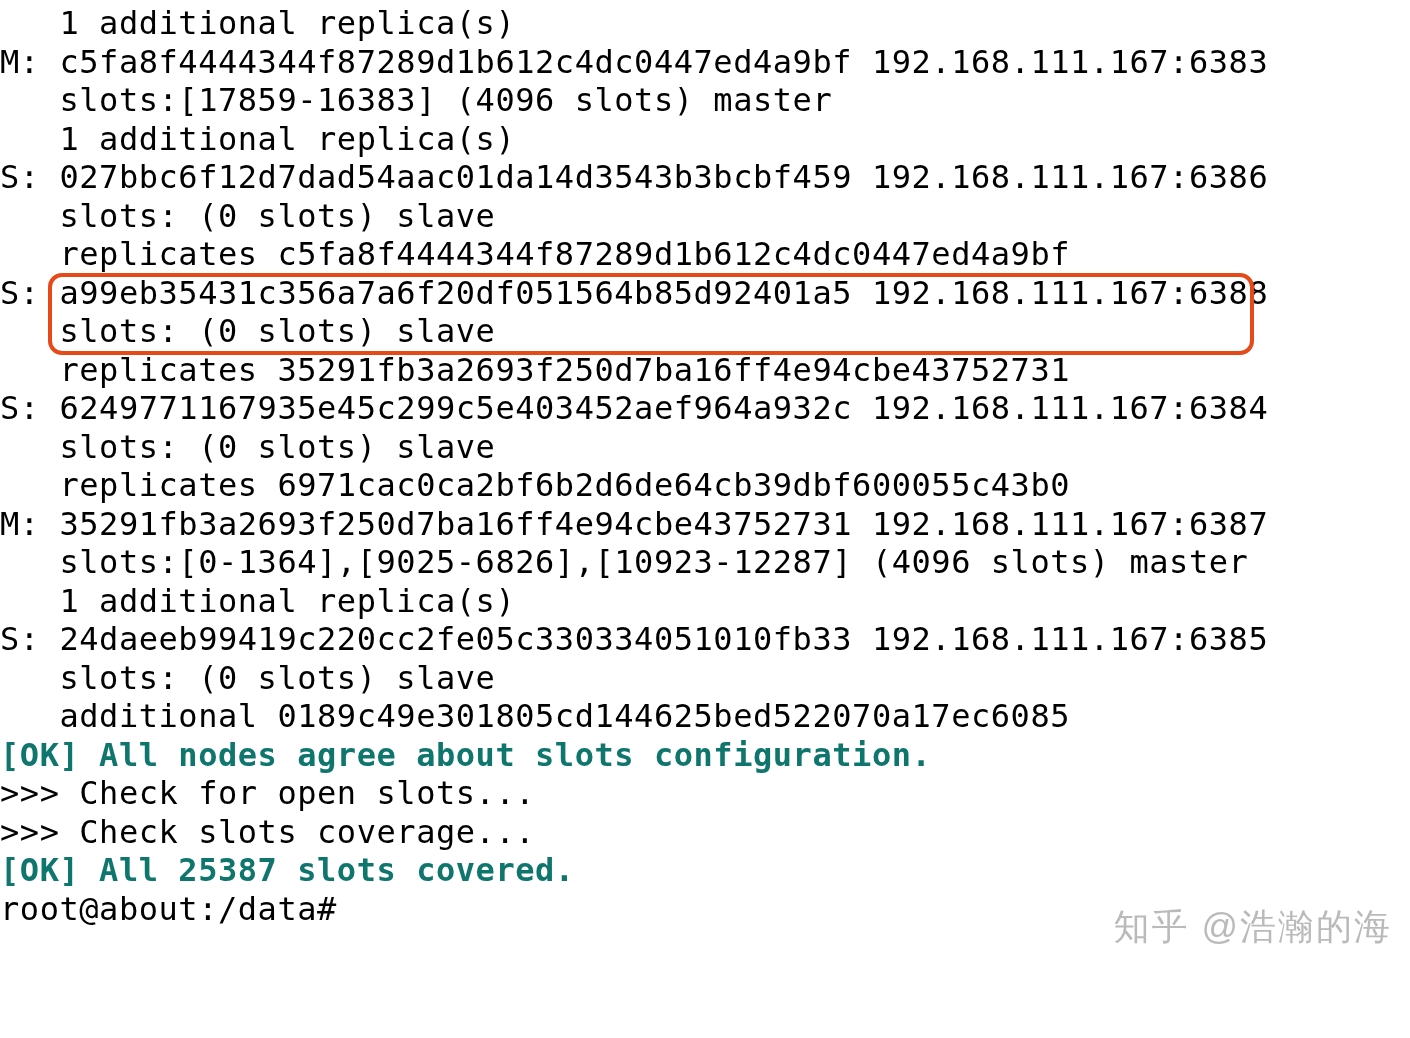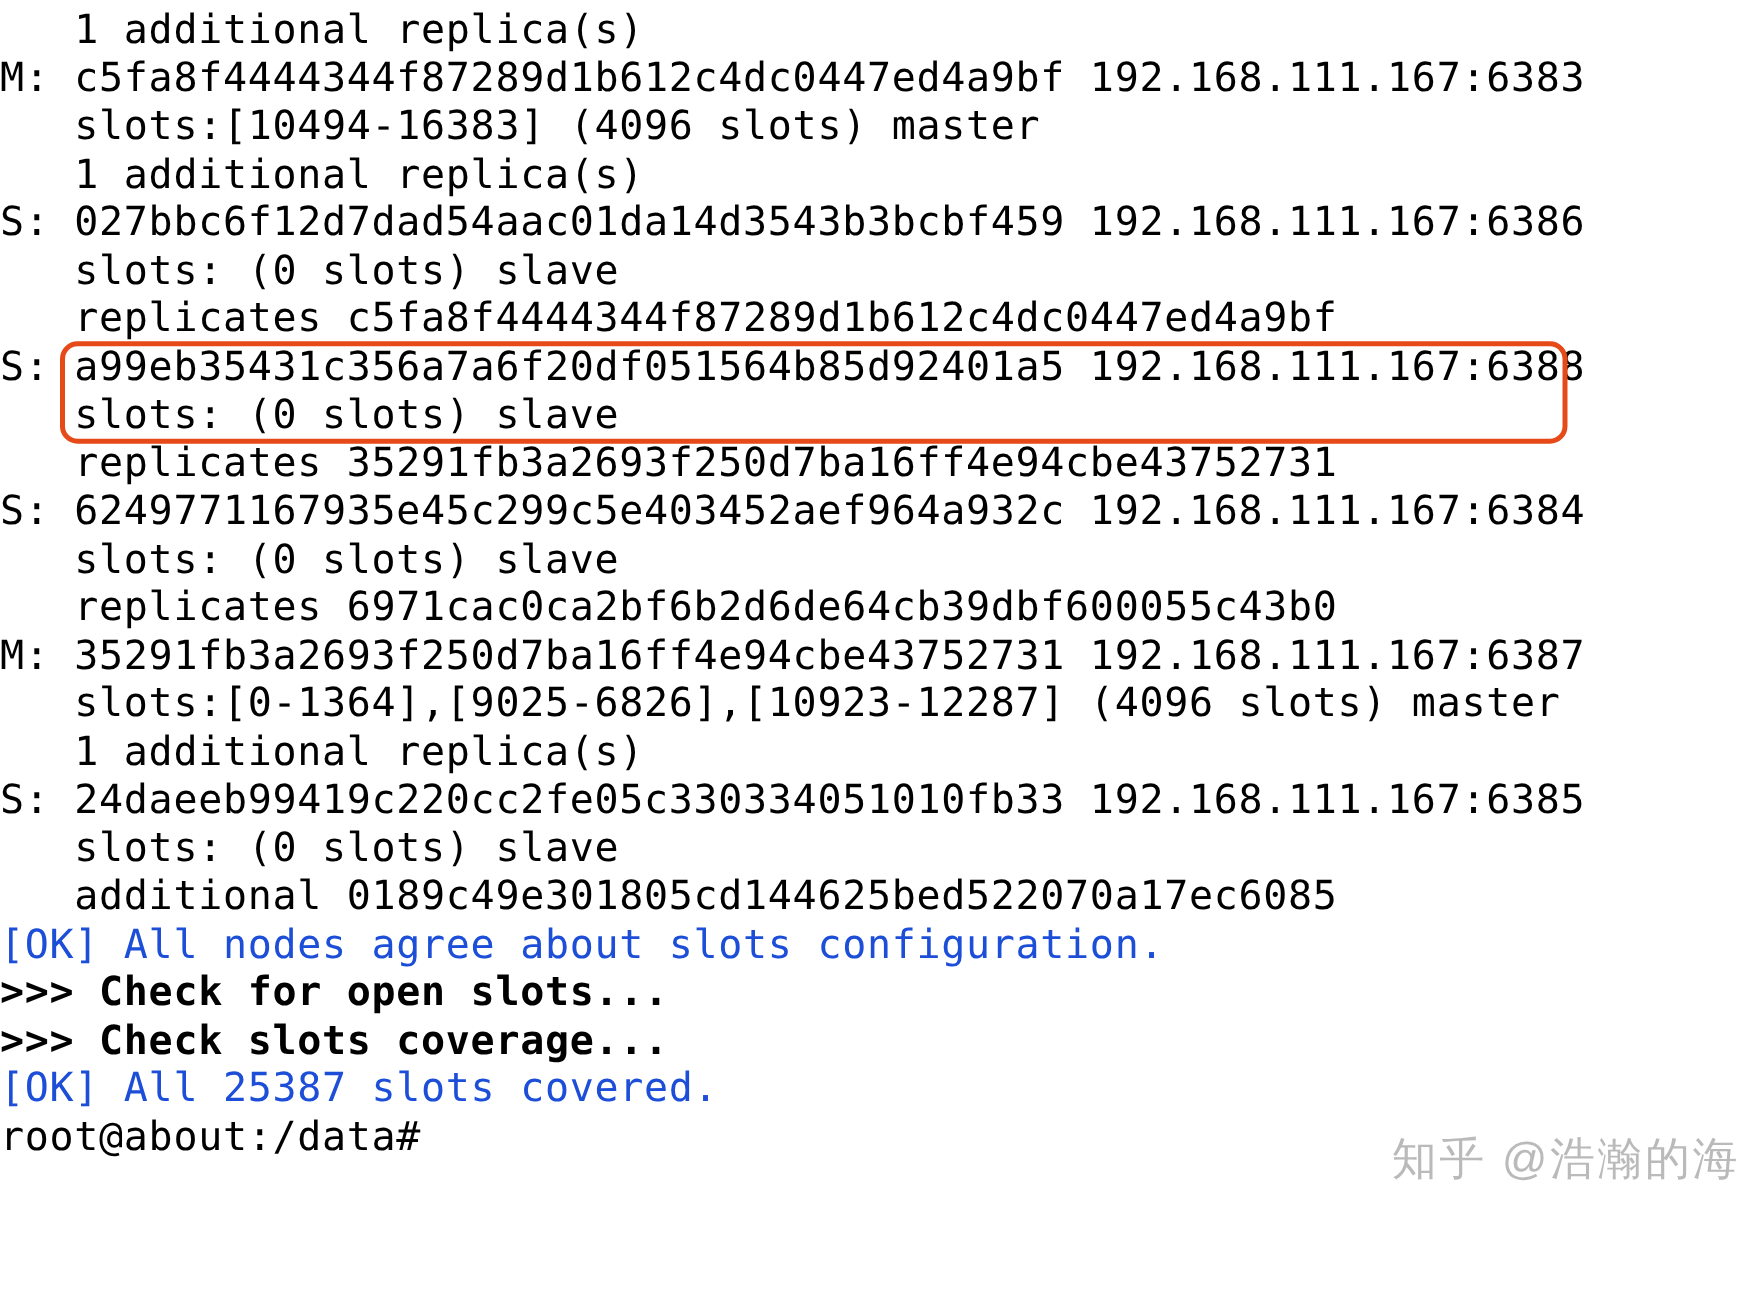--- a/index.html
+++ b/index.html
@@ -13,22 +13,22 @@
   .terminal {
     font-family: "DejaVu Sans Mono", "Liberation Mono", Consolas, Menlo, monospace;
     font-size: 32px;
     line-height: 38.5px;
     white-space: pre;
     color: #000000;
     letter-spacing: 0.55px;
     padding-top: 4px;
     position: relative;
   }
-  .bold { font-weight: 700; }
-  .green { color: #1d4ed8; font-weight: 400; }
+  .bold { font-weight: 400; }
+  .green { color: #0f766e; font-weight: 700; }
   .hlbox {
     position: absolute;
     border: 4px solid #e64a19;
     border-radius: 14px;
     pointer-events: none;
   }
   .watermark {
     position: absolute;
     right: 18px;
     bottom: 86px;
@@ -38,21 +38,21 @@
     font-weight: 500;
     letter-spacing: 2px;
     pointer-events: none;
   }
 </style>
 </head>
 <body>
 
 <div class="terminal"><span>   1 additional replica(s)</span>
 <span>M: c5fa8f4444344f87289d1b612c4dc0447ed4a9bf 192.168.111.167:6383</span>
-<span>   slots:[10494-16383] (4096 slots) master</span>
+<span>   slots:[17859-16383] (4096 slots) master</span>
 <span>   1 additional replica(s)</span>
 <span>S: 027bbc6f12d7dad54aac01da14d3543b3bcbf459 192.168.111.167:6386</span>
 <span>   slots: (0 slots) slave</span>
 <span>   replicates c5fa8f4444344f87289d1b612c4dc0447ed4a9bf</span>
 <span>S: a99eb35431c356a7a6f20df051564b85d92401a5 192.168.111.167:6388</span>
 <span>   slots: (0 slots) slave</span>
 <span>   replicates 35291fb3a2693f250d7ba16ff4e94cbe43752731</span>
 <span>S: 6249771167935e45c299c5e403452aef964a932c 192.168.111.167:6384</span>
 <span>   slots: (0 slots) slave</span>
 <span>   replicates 6971cac0ca2bf6b2d6de64cb39dbf600055c43b0</span>

